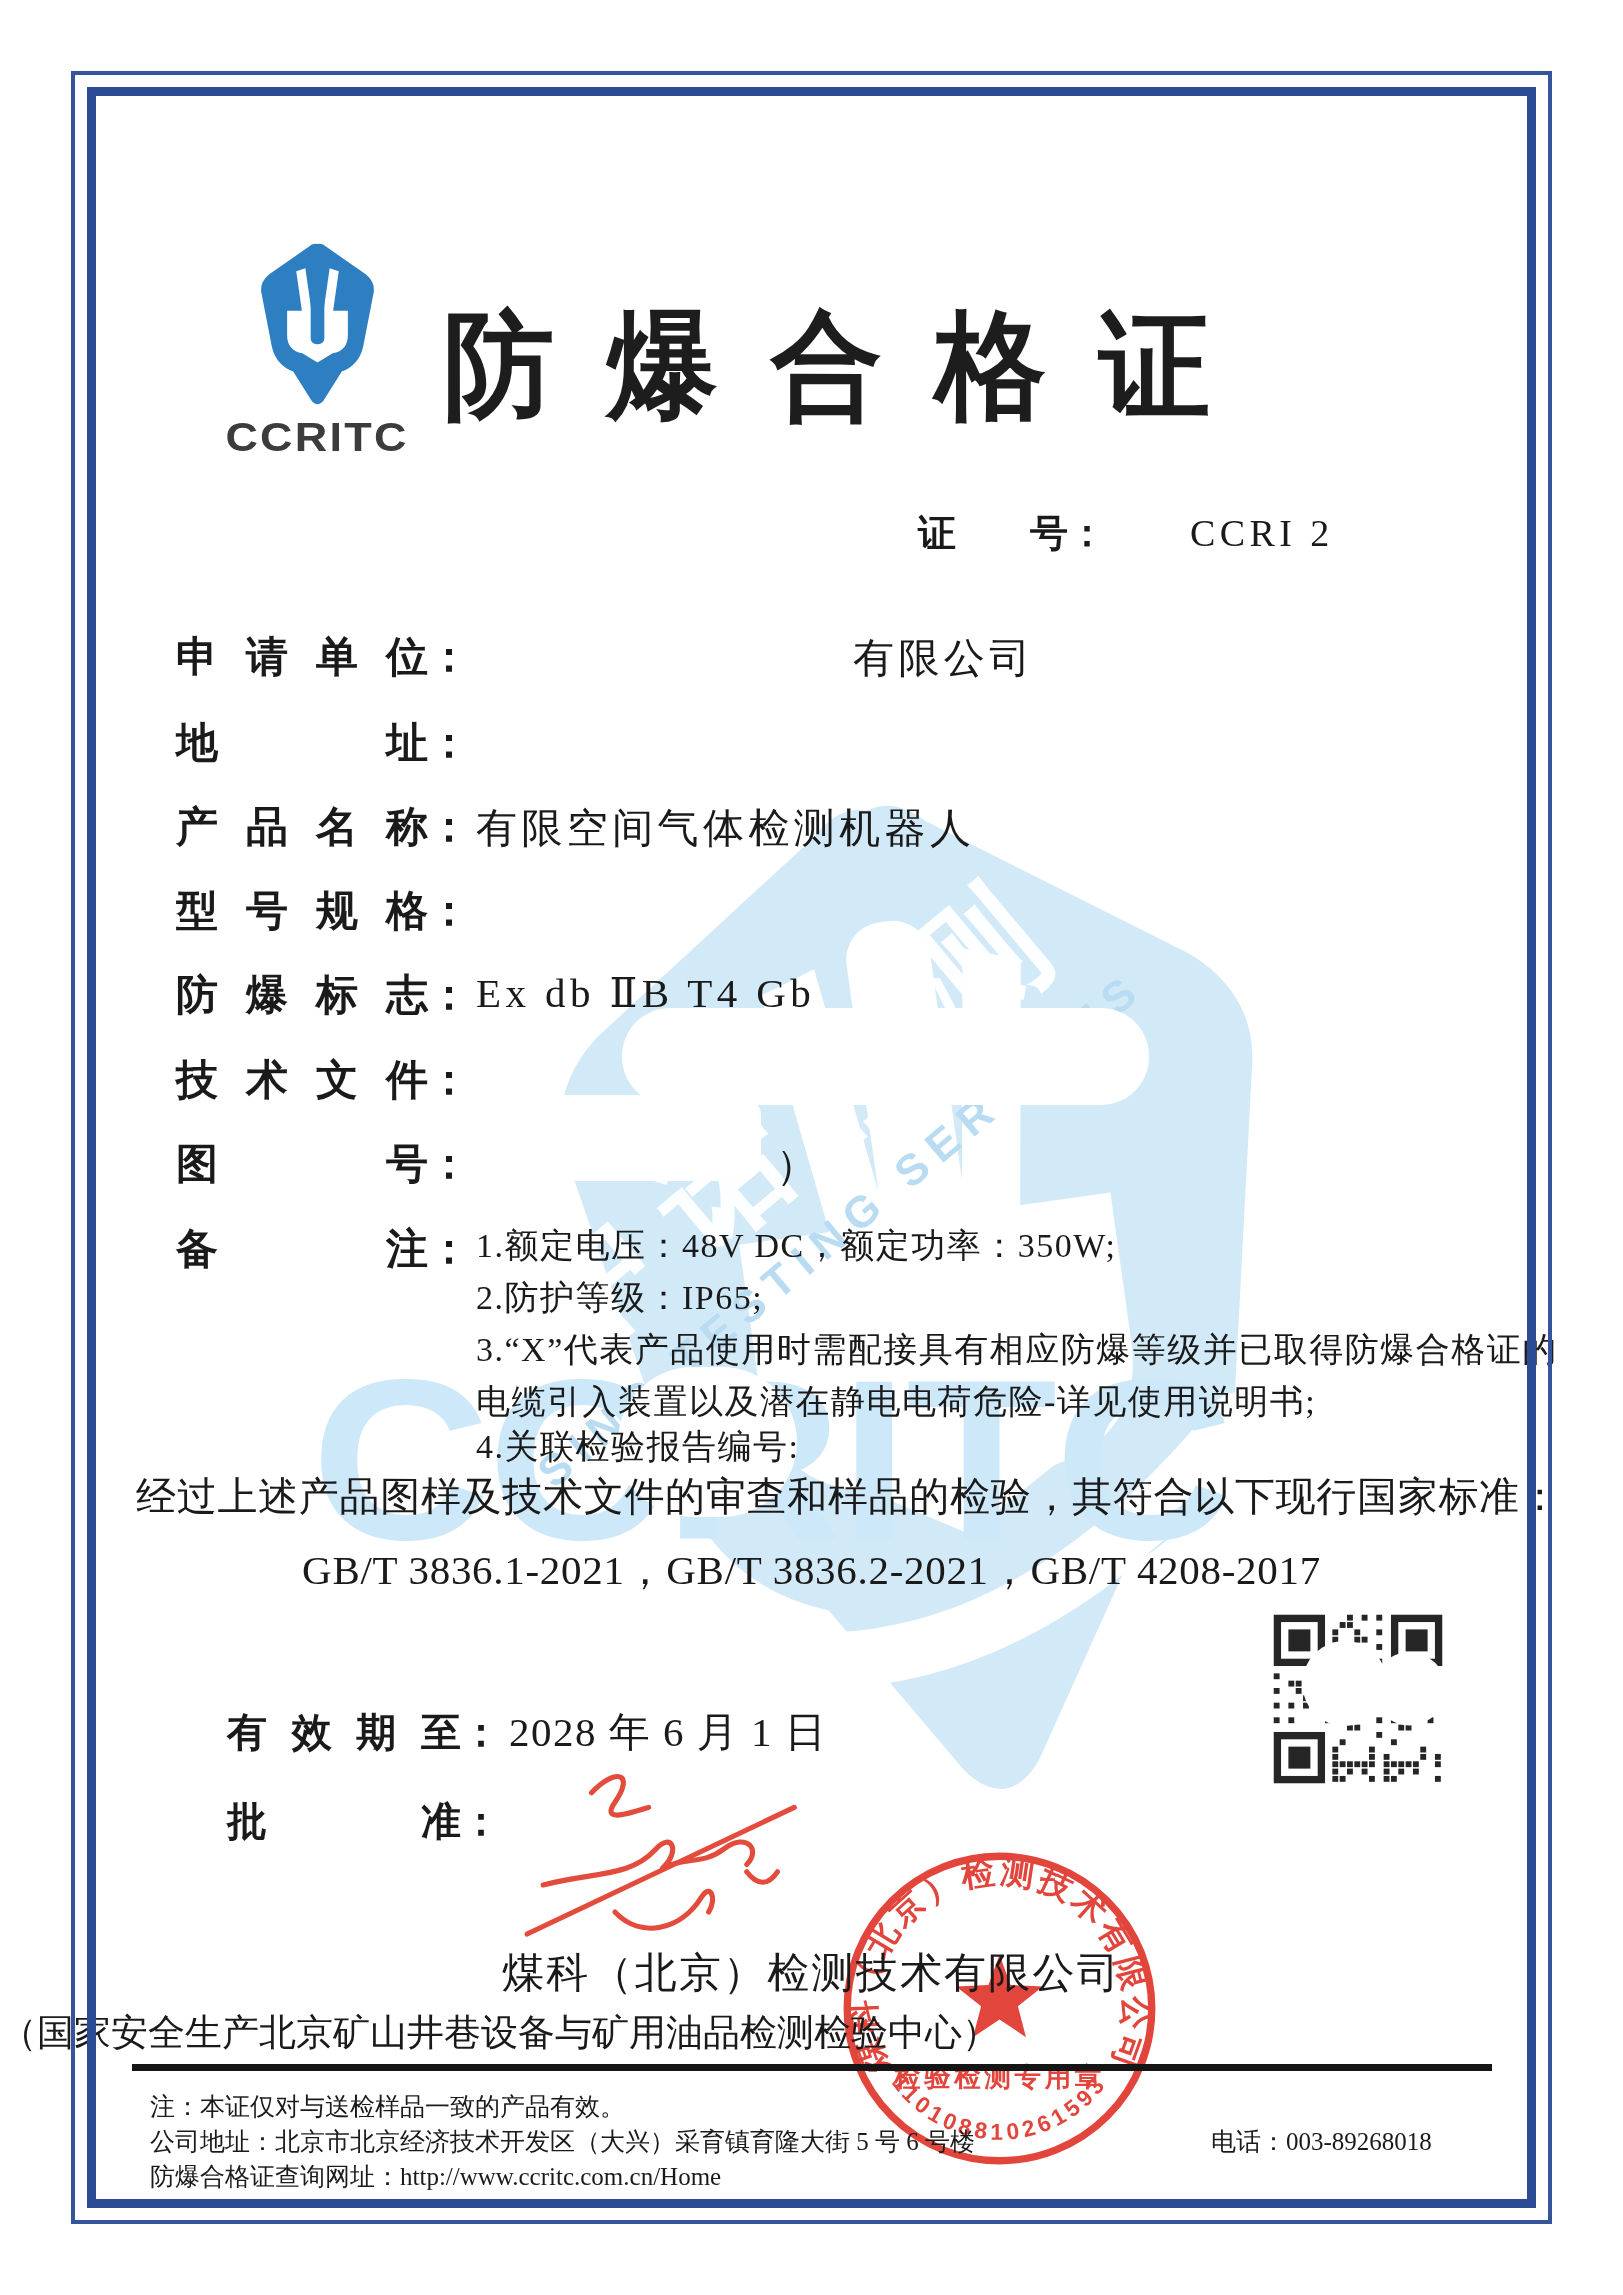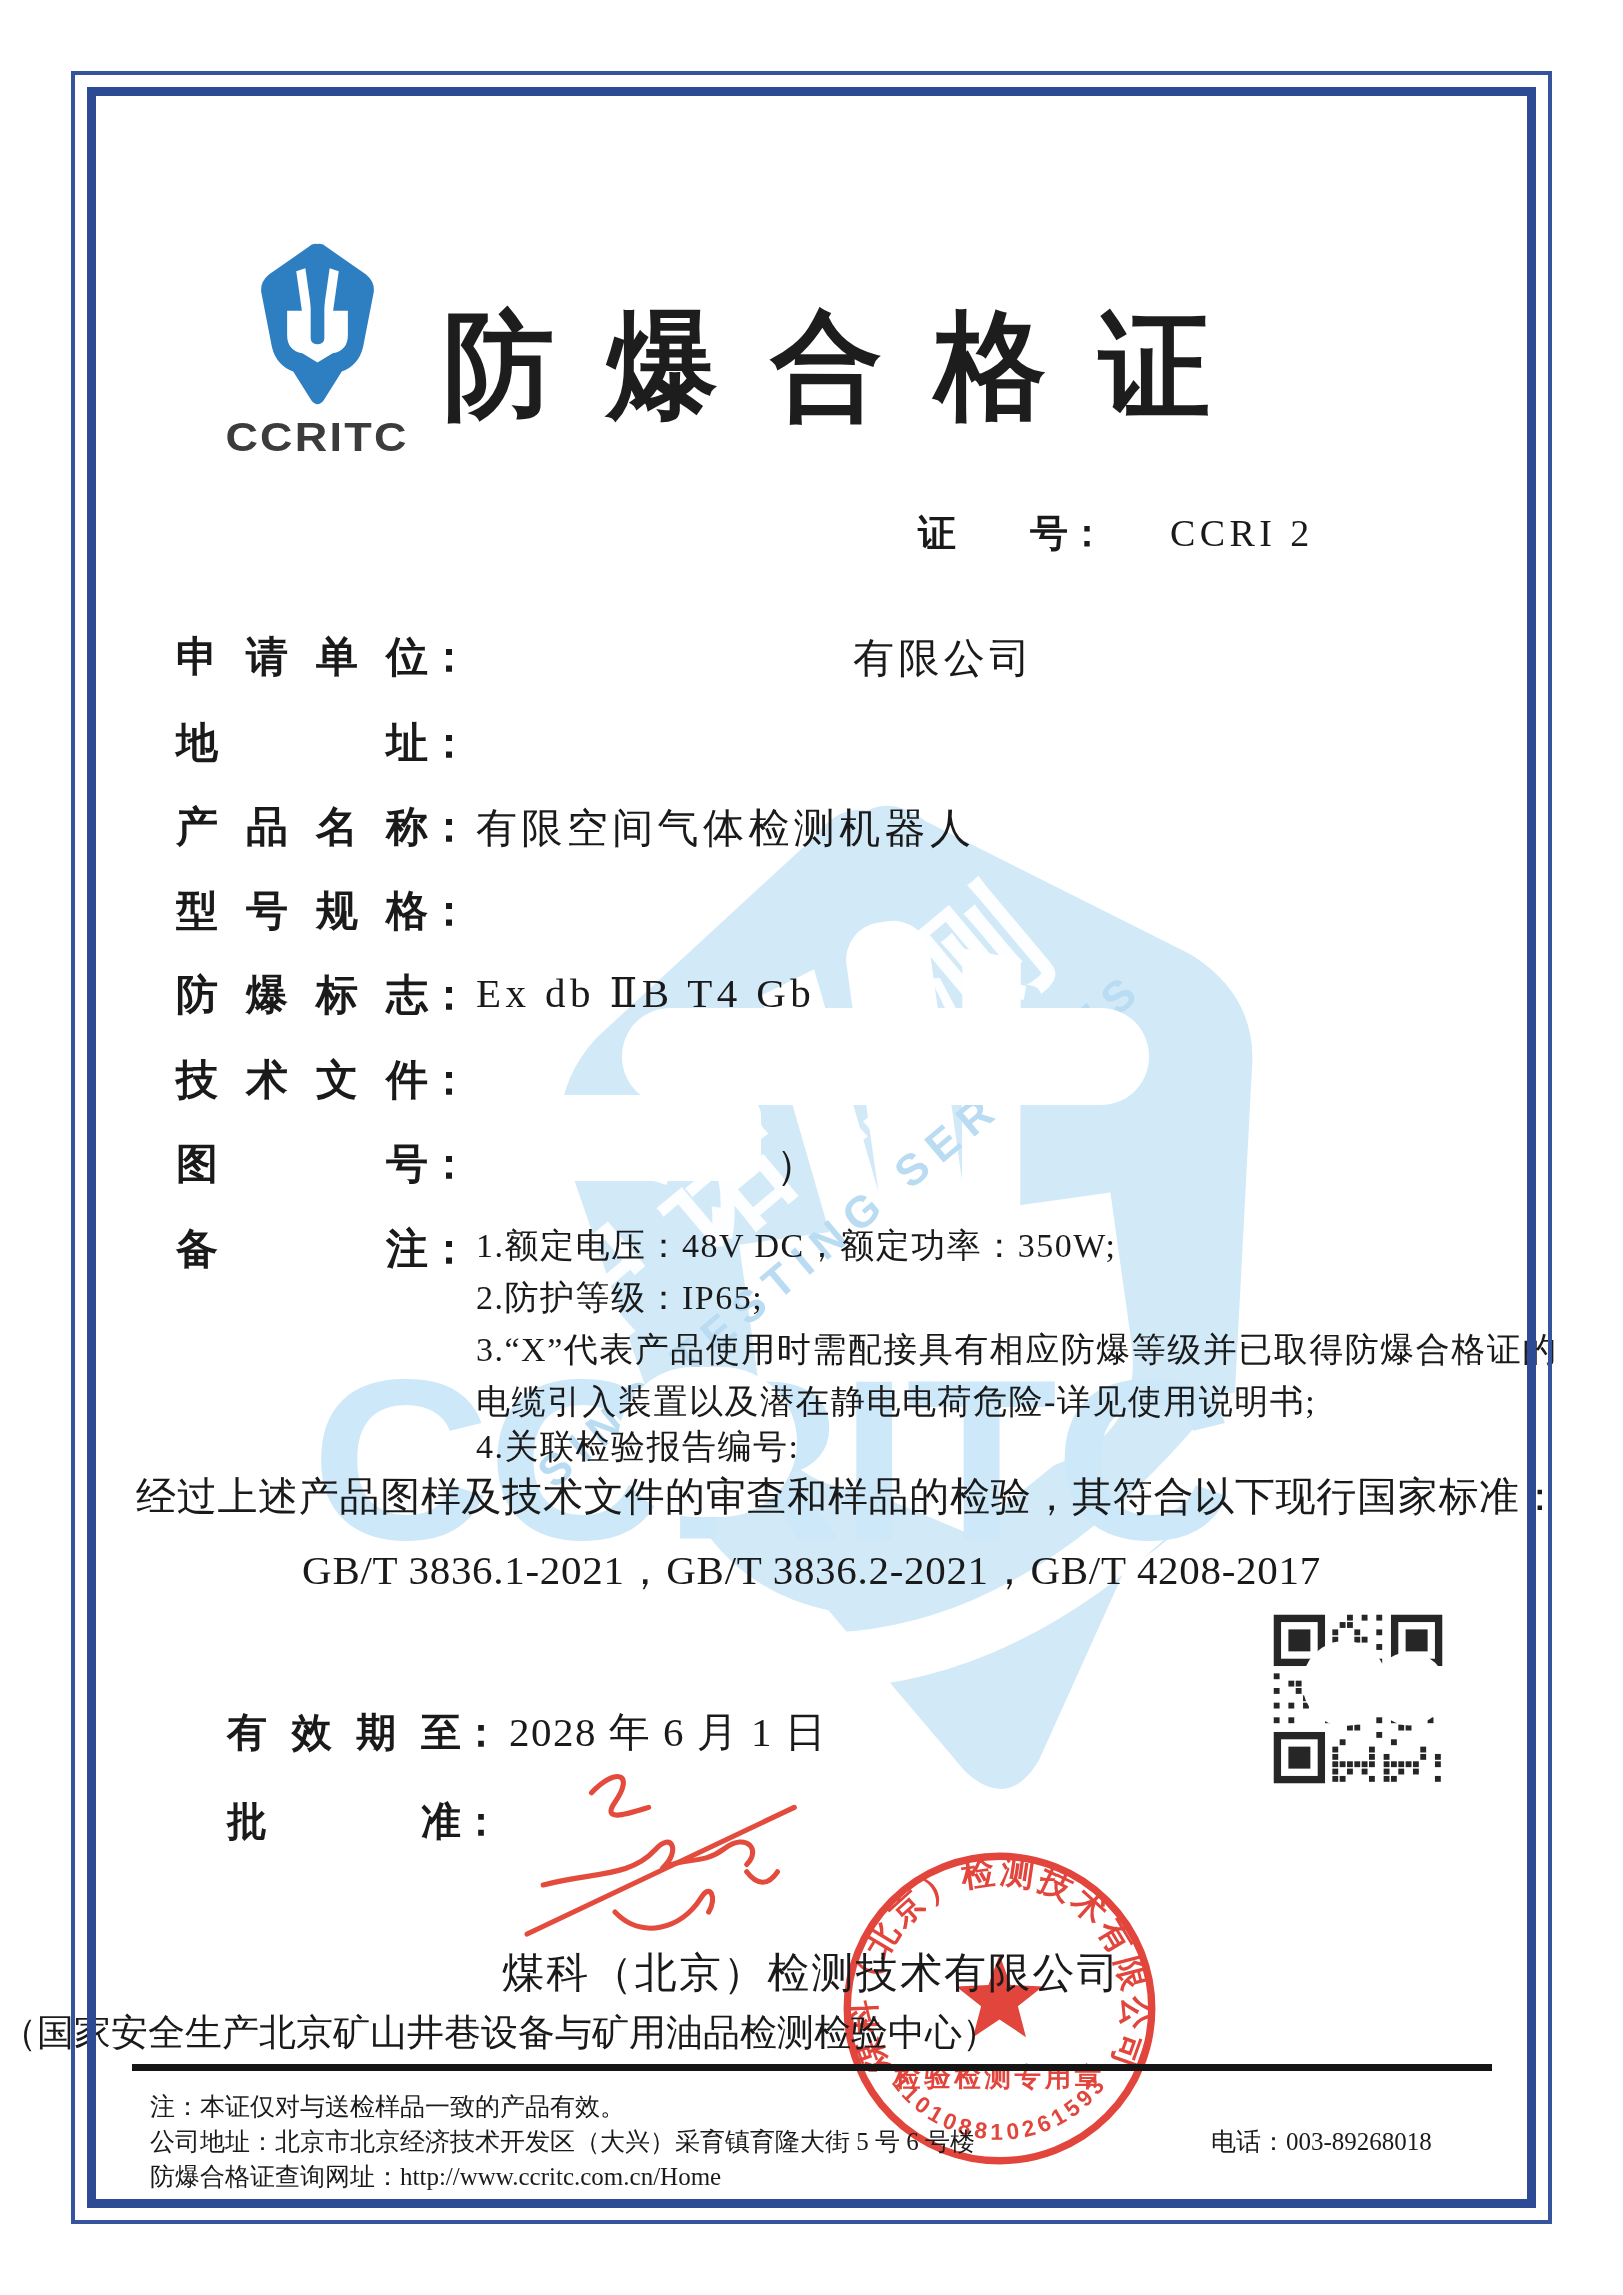--- a/index.html
+++ b/index.html
@@ -30,21 +30,21 @@
   .logo svg{width:157px;height:167px}
   .logo-text{font-family:"Liberation Sans",sans-serif;font-weight:700;font-size:45px;
              letter-spacing:2.2px;color:#3c3c3c;margin-top:0;transform:scaleY(.92)}
   .title{position:absolute;left:443px;top:287px;z-index:4;font-family:"Liberation Sans",sans-serif;
          font-weight:700;font-size:111px;letter-spacing:53px;color:#1d1d1d;white-space:nowrap;
          transform:scale(1,1.06);transform-origin:left top}
   .certno{position:absolute;left:918px;top:508px;z-index:4;font-size:38px;white-space:nowrap}
   .certno .lab{display:inline-block;width:150px;text-align:justify;text-align-last:justify;
                font-weight:700;font-family:Liberation Sans, sans-serif}
   .certno .colon{font-weight:700;font-family:"Liberation Sans",sans-serif}
-  .certno .val{margin-left:64px;letter-spacing:4.4px}
+  .certno .val{margin-left:84px;letter-spacing:4.4px}
   .frow{position:absolute;left:176px;width:1354px;z-index:4;height:53px}
   .frow .lab{display:inline-block;width:252px;text-align:justify;text-align-last:justify;
              font-weight:700;font-family:"Liberation Sans",sans-serif;font-size:42px}
   .frow .colon{font-weight:700;font-family:"Liberation Sans",sans-serif;font-size:42px}
   .frow .val{position:absolute;left:300px;top:1.5px;font-size:41px;letter-spacing:4.4px;white-space:nowrap}
   .frow .val.shift{left:677px}
   .rline{position:absolute;left:476px;z-index:4;font-size:34px;white-space:nowrap;letter-spacing:1.5px}
   .statement{position:absolute;left:136px;top:1469px;z-index:4;font-size:40px;white-space:nowrap;letter-spacing:0.7px}
   .standards{position:absolute;left:0;top:1543px;width:1623px;text-align:center;z-index:4;
              font-size:41px;letter-spacing:0.7px}

